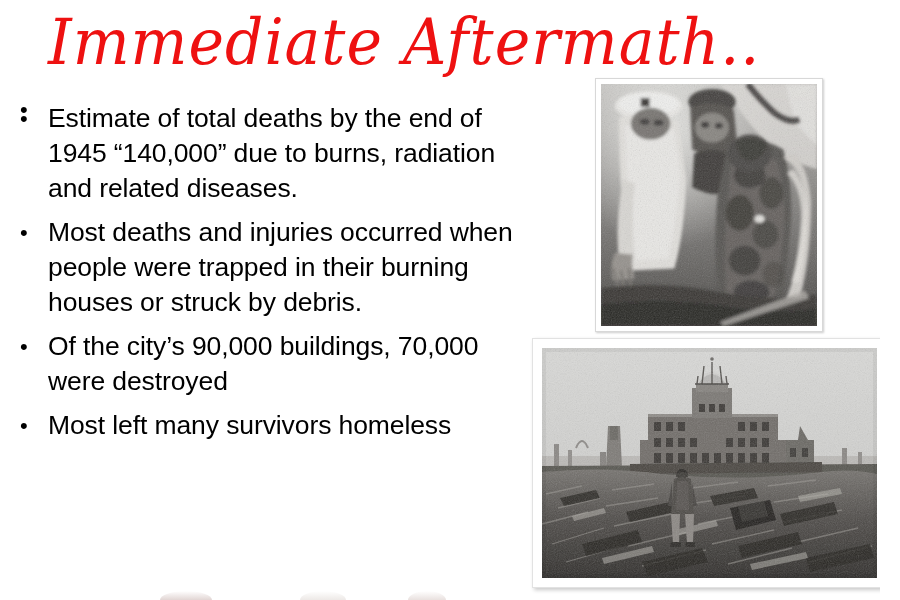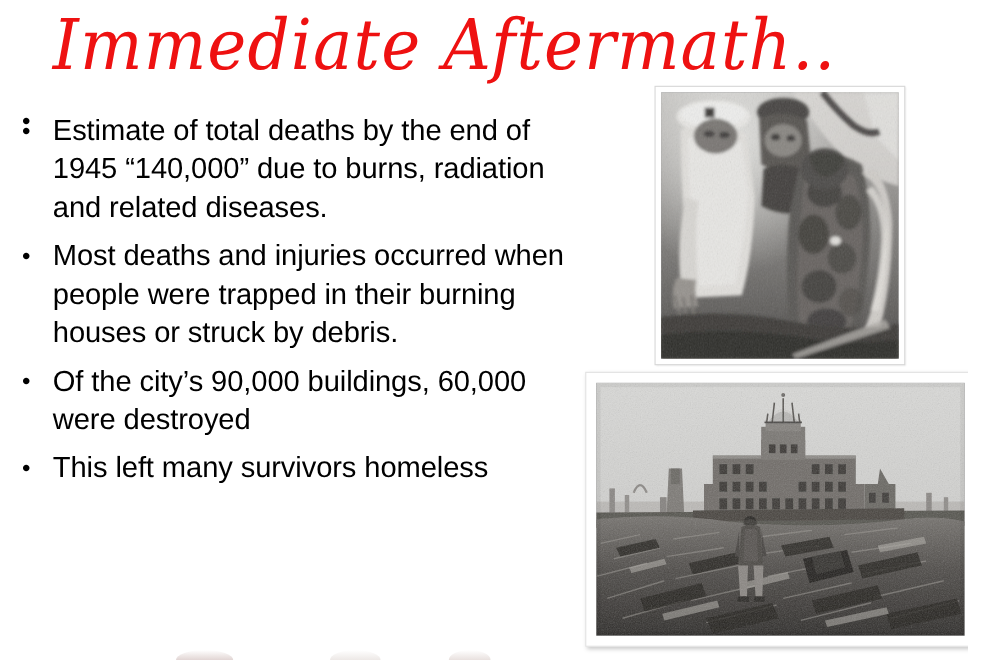--- a/index.html
+++ b/index.html
@@ -111,25 +111,25 @@
     <li class="bullet">
       <span class="dot">•</span>
       <span>Estimate of total deaths by the end of 1945  “140,000” due to burns, radiation and related diseases.</span>
     </li>
     <li class="bullet">
       <span class="dot">•</span>
       <span>Most deaths and injuries occurred when people were trapped in their burning houses or struck by debris.</span>
     </li>
     <li class="bullet">
       <span class="dot">•</span>
-      <span>Of the city’s 90,000 buildings, 60,000 were destroyed</span>
-    </li>
-    <li class="bullet">
-      <span class="dot">•</span>
-      <span>This left many survivors homeless</span>
+      <span>Of the city’s 90,000 buildings, 70,000 were destroyed</span>
+    </li>
+    <li class="bullet">
+      <span class="dot">•</span>
+      <span>Most left many survivors homeless</span>
     </li>
   </ul>
 
   <div class="photo-frame photo-top">
     <div class="photo-inner">
       <svg class="photo-svg" viewBox="0 0 218 244" preserveAspectRatio="none">
         <defs>
           <linearGradient id="bvBg" x1="0" y1="0" x2="0" y2="1">
             <stop offset="0%" stop-color="#c8c6c3"></stop>
             <stop offset="45%" stop-color="#8e8c89"></stop>

